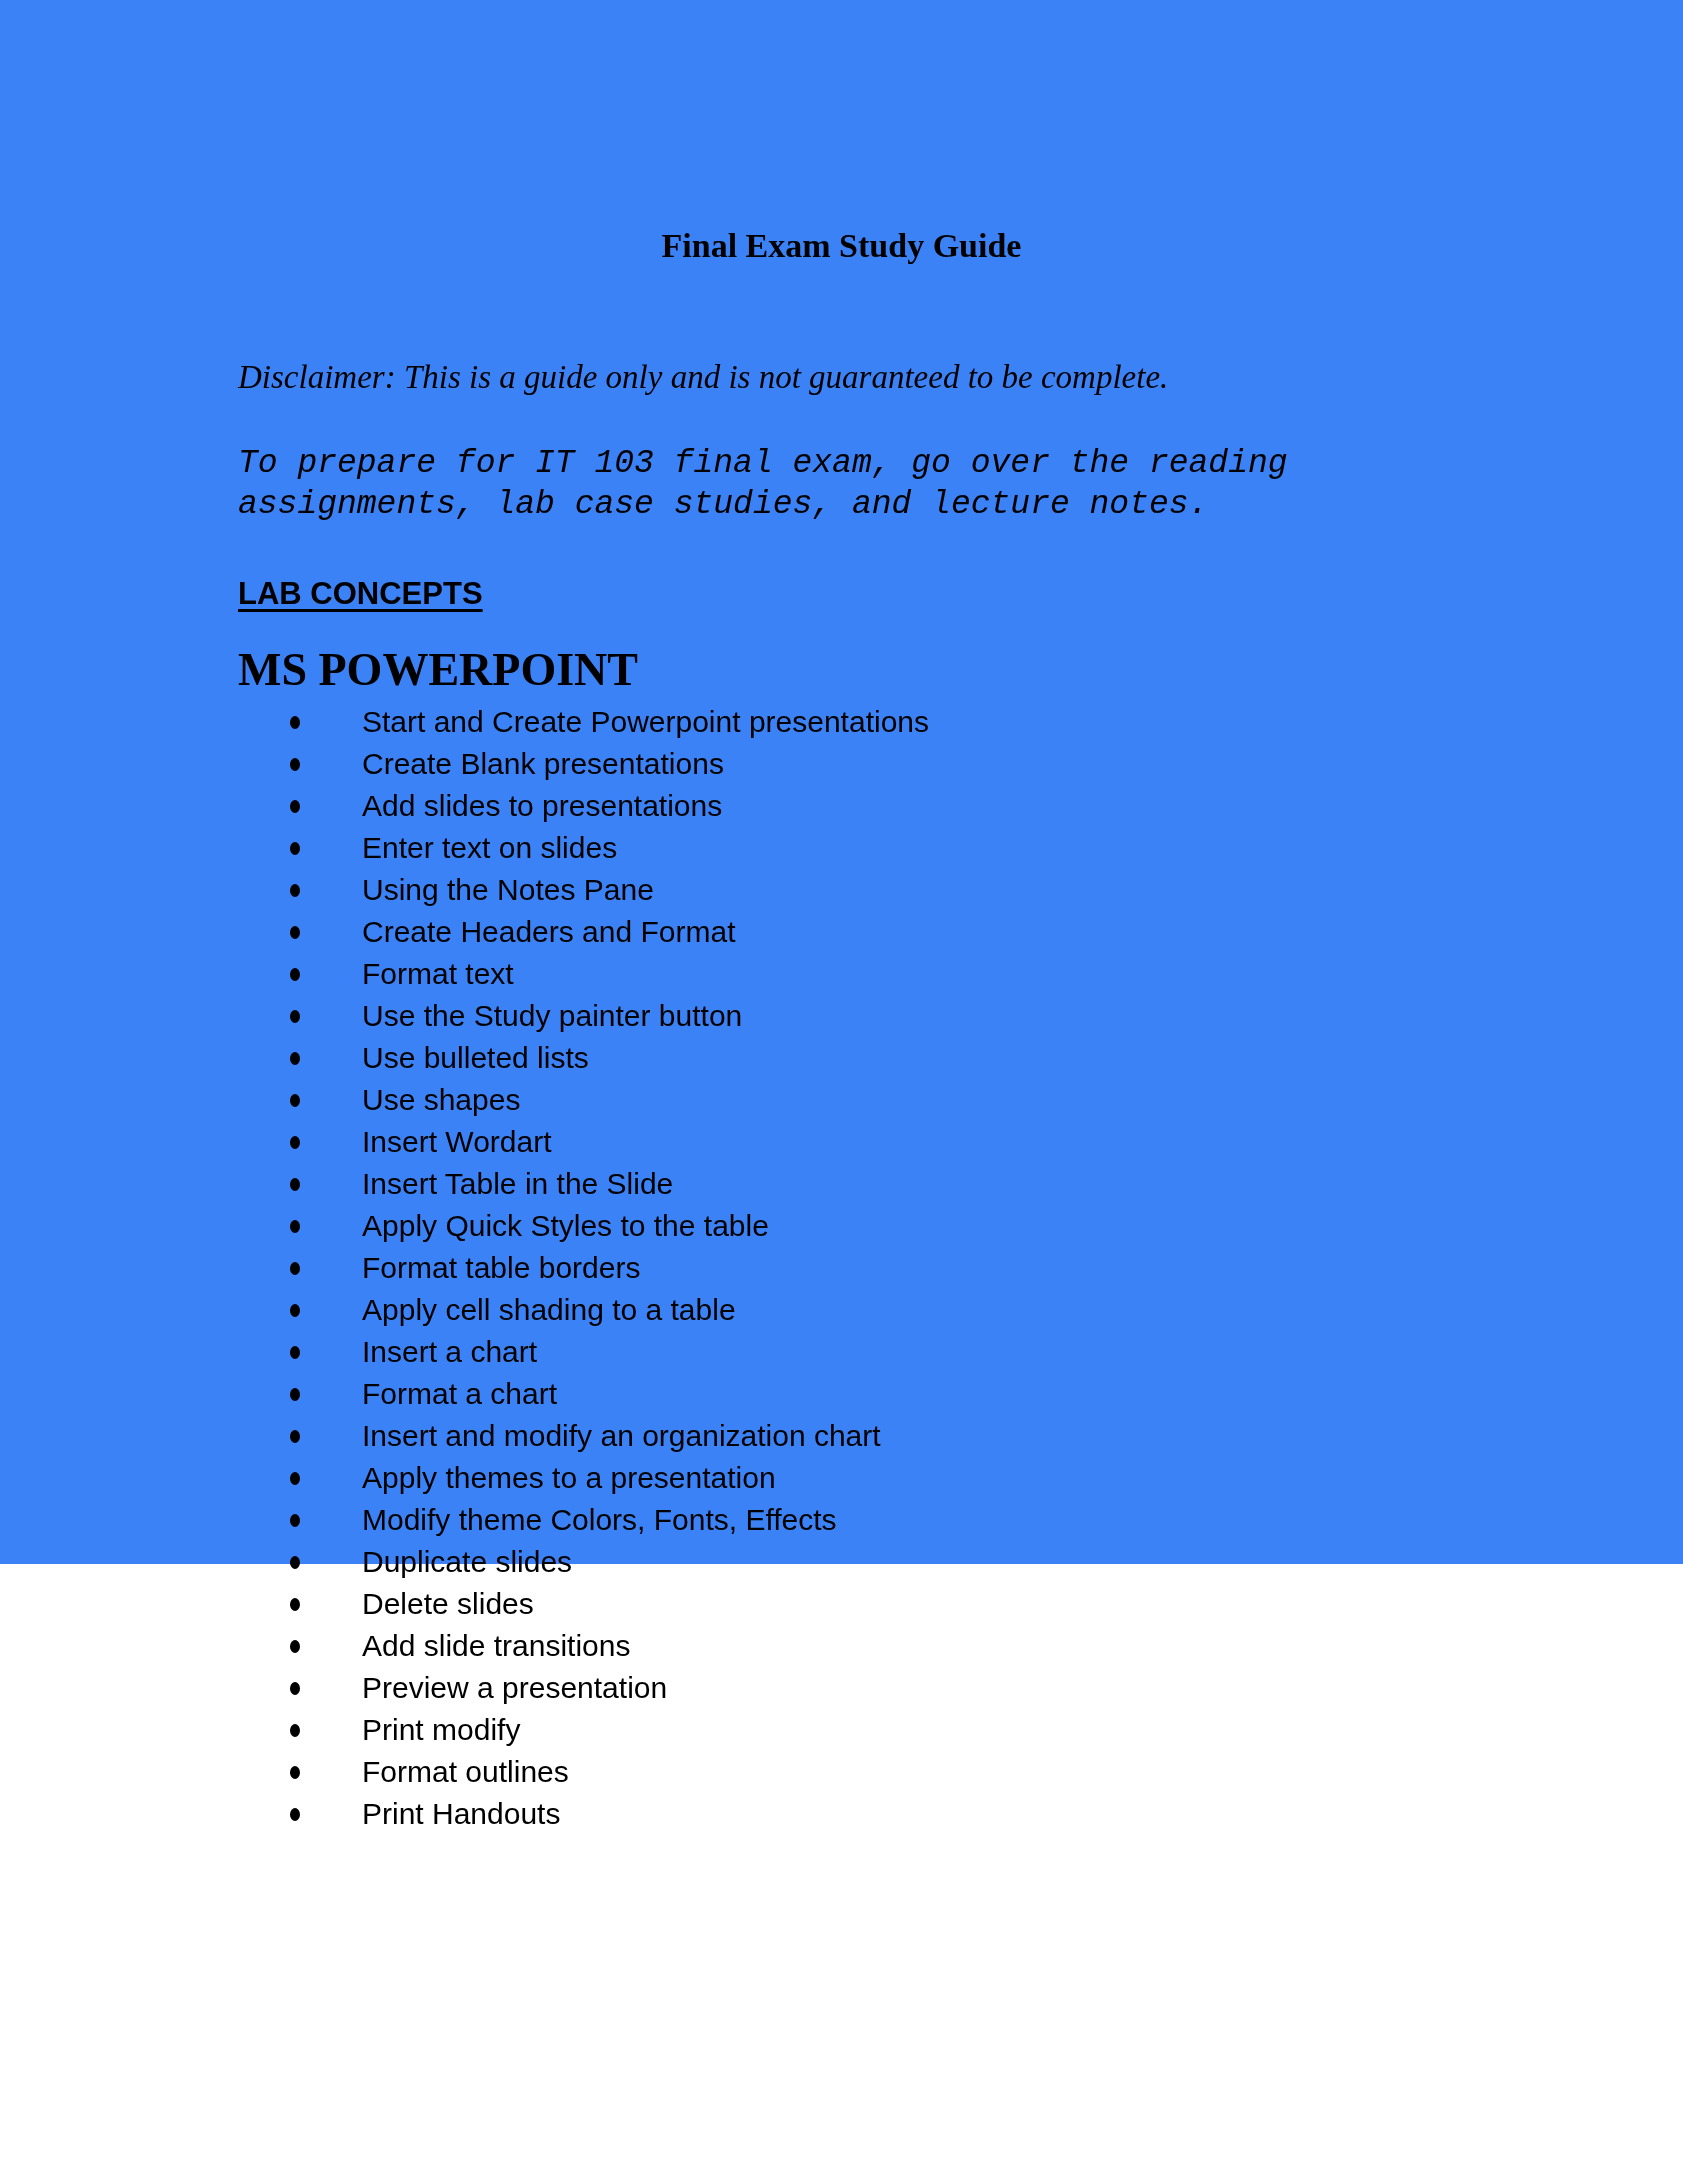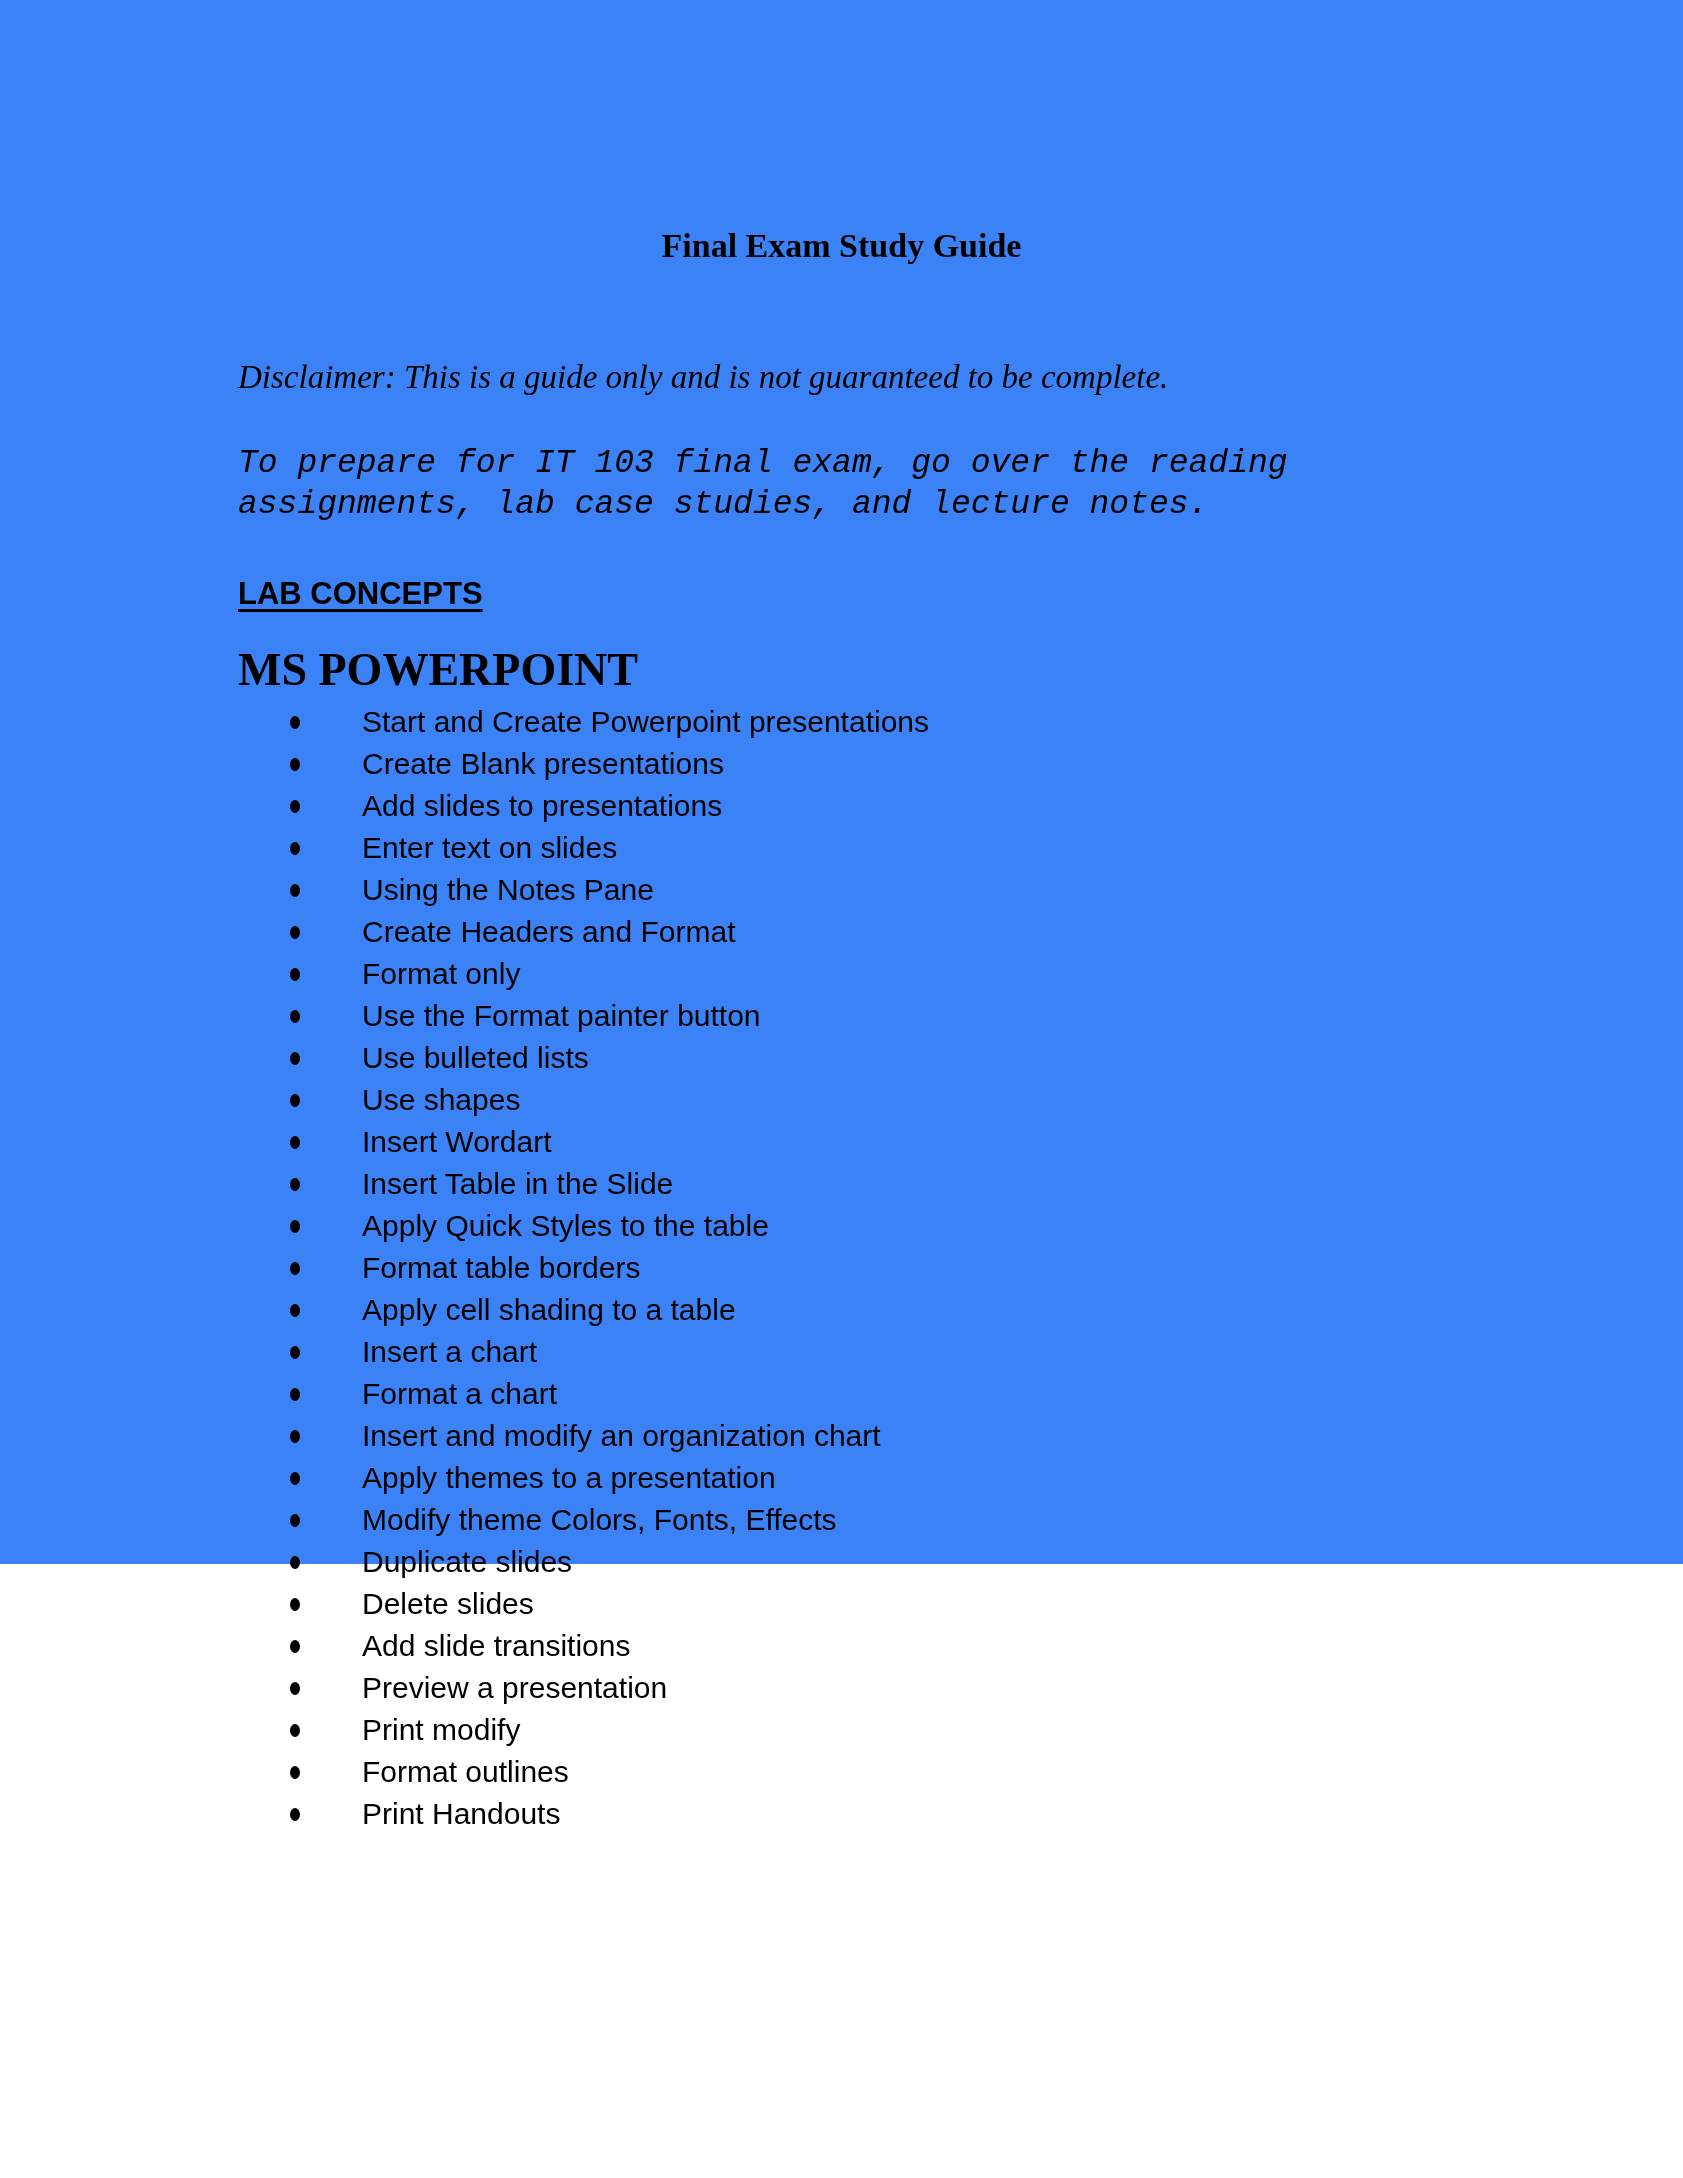--- a/index.html
+++ b/index.html
@@ -100,22 +100,22 @@
 
   <h3 class="subsection-heading">MS POWERPOINT</h3>
 
   <ul class="bullets">
       <li><span class="dot"></span><span>Start and Create Powerpoint presentations</span></li>
       <li><span class="dot"></span><span>Create Blank presentations</span></li>
       <li><span class="dot"></span><span>Add slides to presentations</span></li>
       <li><span class="dot"></span><span>Enter text on slides</span></li>
       <li><span class="dot"></span><span>Using the Notes Pane</span></li>
       <li><span class="dot"></span><span>Create Headers and Format</span></li>
-      <li><span class="dot"></span><span>Format only</span></li>
-      <li><span class="dot"></span><span>Use the Format painter button</span></li>
+      <li><span class="dot"></span><span>Format text</span></li>
+      <li><span class="dot"></span><span>Use the Study painter button</span></li>
       <li><span class="dot"></span><span>Use bulleted lists</span></li>
       <li><span class="dot"></span><span>Use shapes</span></li>
       <li><span class="dot"></span><span>Insert Wordart</span></li>
       <li><span class="dot"></span><span>Insert Table in the Slide</span></li>
       <li><span class="dot"></span><span>Apply Quick Styles to the table</span></li>
       <li><span class="dot"></span><span>Format table borders</span></li>
       <li><span class="dot"></span><span>Apply cell shading to a table</span></li>
       <li><span class="dot"></span><span>Insert a chart</span></li>
       <li><span class="dot"></span><span>Format a chart</span></li>
       <li><span class="dot"></span><span>Insert and modify an organization chart</span></li>

